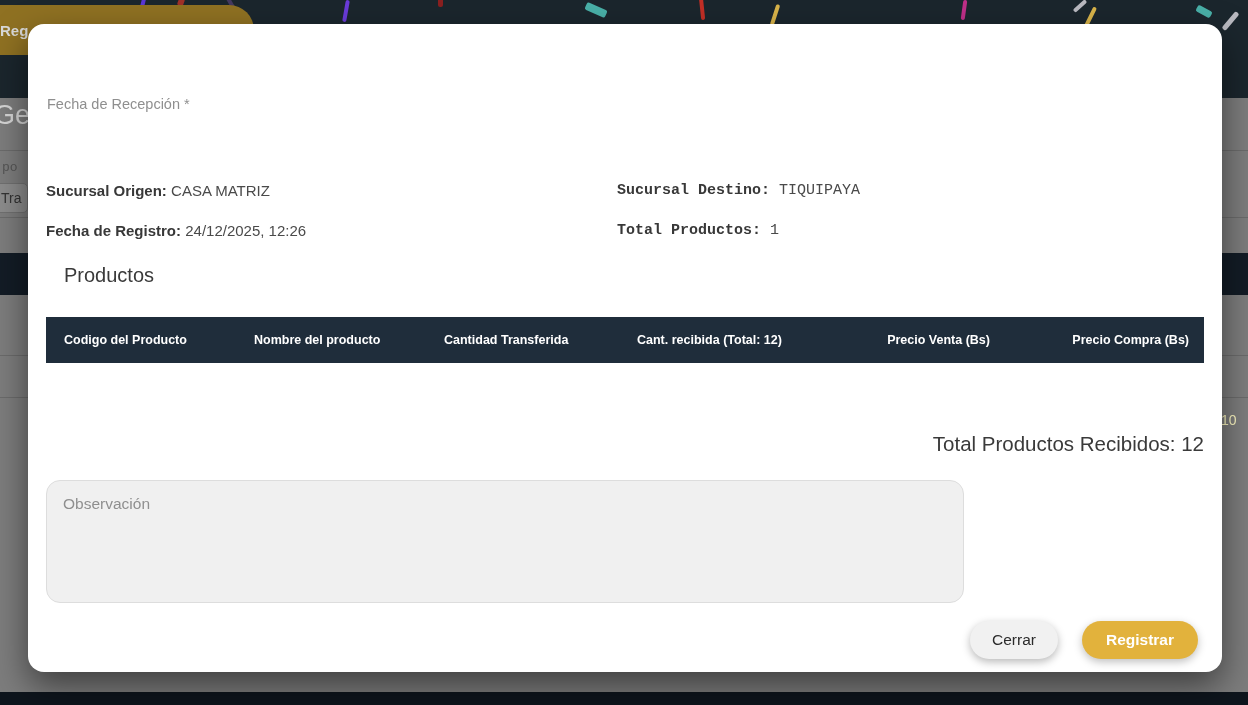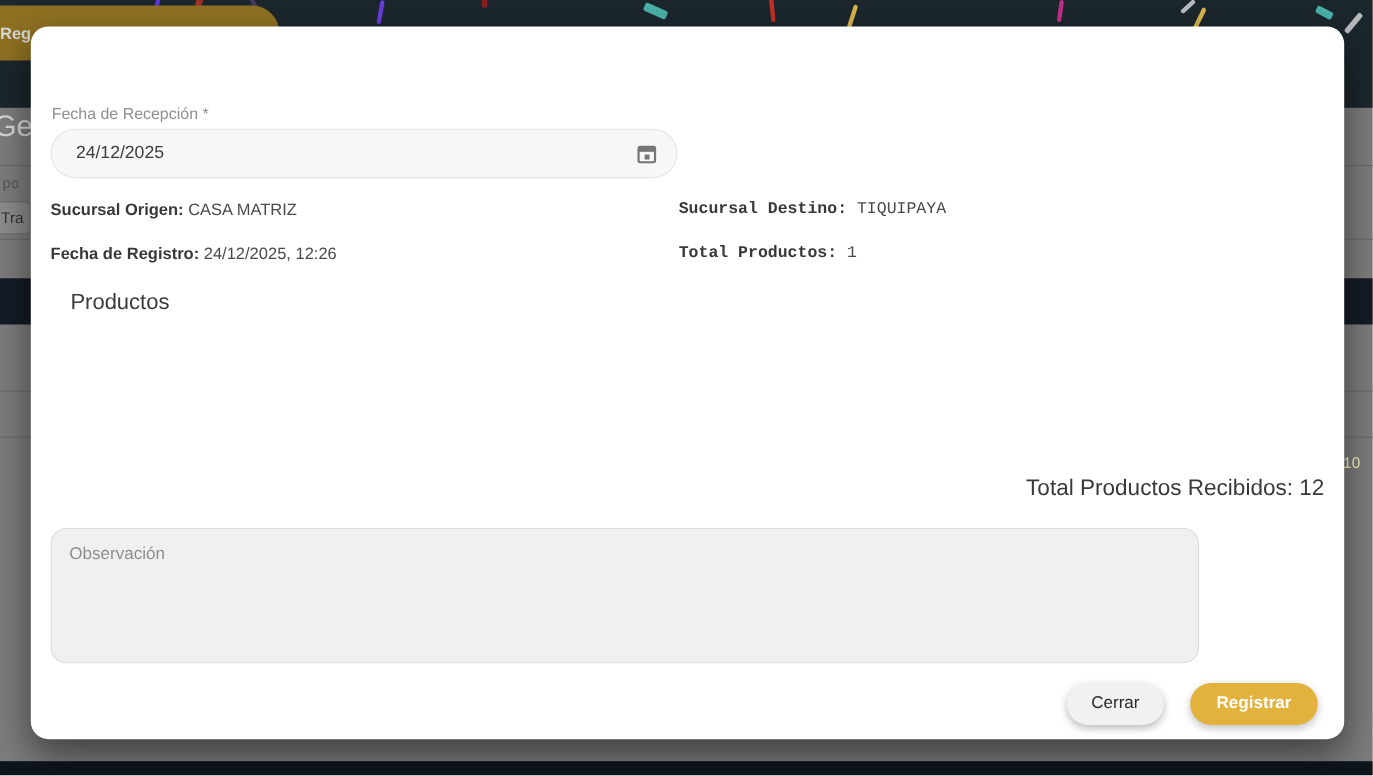--- a/index.html
+++ b/index.html
@@ -57,21 +57,21 @@
   .c3 { width:193px; padding-left:18px; }
   .c4 { width:230px; padding-left:18px; }
   .c5 { width:141px; text-align:right; }
   .c6 { flex:1; text-align:right; padding-right:15px; }
   .qty-input { width:160px; height:37px; border-radius:19px; background:#f5f5f5;
     border:1px solid #e2e2e2; font-size:15.5px; color:#3c3c3c; padding:0 0 0 18px;
     outline:none; font-family:inherit; }
 
   .total-received { position:absolute; right:18px; top:408px; font-size:20.5px; color:#3a3a3a; }
 
-  .observation { position:absolute; left:18px; top:456px; width:1044px; height:123px;
+  .observation { position:absolute; left:18px; top:456px; width:918px; height:123px;
     background:#f0f0f0; border:1px solid #dddddd; border-radius:14px; padding:14px 16px;
     font-size:15.5px; color:#3c3c3c; resize:none; outline:none; font-family:inherit; }
   .observation::placeholder { color:#8f8f8f; }
 
   .modal-footer { position:absolute; right:24px; top:597px; display:flex; gap:24px; }
   .btn { height:38px; border:0; border-radius:19px; font-family:inherit; font-size:15.5px; cursor:pointer;text-align:center; }
   .btn-close { padding:0 22px; background:#f1f1f1; color:#2b2b2b; box-shadow:0 3px 8px rgba(0,0,0,.28); }
   .btn-submit { padding:0 24px; color:#ffffff; font-weight:700; box-shadow:0 3px 8px rgba(0,0,0,.25); }
 </style>
 </head>
@@ -110,30 +110,20 @@
     <div class="bg-navy-bar"></div>
     <div class="bg-line" style="top:355px"></div>
     <div class="bg-line" style="top:397px"></div>
     <div class="bg-value-10">10</div>
     <div class="bg-footer"></div>
   </div>
 
   <div class="modal">
 
     <div class="date-label">Fecha de Recepción *</div>
-    <div class="date-input-wrap">
-      <input class="date-input" type="text" value="24/12/2025" style="">
-      <button class="calendar-btn">
-        <svg width="20" height="20" viewBox="0 0 20 20">
-          <rect x="2.5" y="3.5" width="15" height="14" rx="1.5" fill="none" stroke="#757575" stroke-width="2"></rect>
-          <rect x="2.5" y="3.5" width="15" height="4.5" fill="#757575"></rect>
-          <rect x="8" y="10.5" width="4.5" height="4.5" fill="#757575"></rect>
-        </svg>
-      </button>
-    </div>
 
     <div class="info-row r1">
       <div class="info-cell-left">
         <span class="info-label">Sucursal Origen:</span>
         <span class="info-value">CASA MATRIZ</span>
       </div>
       <div class="info-cell-right">
         <span class="info-label">Sucursal Destino:</span>
         <span class="info-value">TIQUIPAYA</span>
       </div>
@@ -145,20 +135,28 @@
       </div>
       <div class="info-cell-right">
         <span class="info-label">Total Productos:</span>
         <span class="info-value">1</span>
       </div>
     </div>
 
     <div class="products-heading">Productos</div>
 
     <div class="ptable">
+      <div class="thead">
+        <div class="c1">Codigo del Producto</div>
+        <div class="c2">Nombre del producto</div>
+        <div class="c3">Cantidad Transferida</div>
+        <div class="c4">Cant. recibida (Total: 12)</div>
+        <div class="c5">Precio Venta (Bs)</div>
+        <div class="c6">Precio Compra (Bs)</div>
+      </div>
     </div>
 
     <div class="total-received">Total Productos Recibidos: 12</div>
 
     <textarea class="observation" placeholder="Observación" style=""></textarea>
 
     <div class="modal-footer">
       <button class="btn btn-close">Cerrar</button>
       <button class="btn btn-submit" style="background: rgb(226, 178, 60);">Registrar</button>
     </div>

